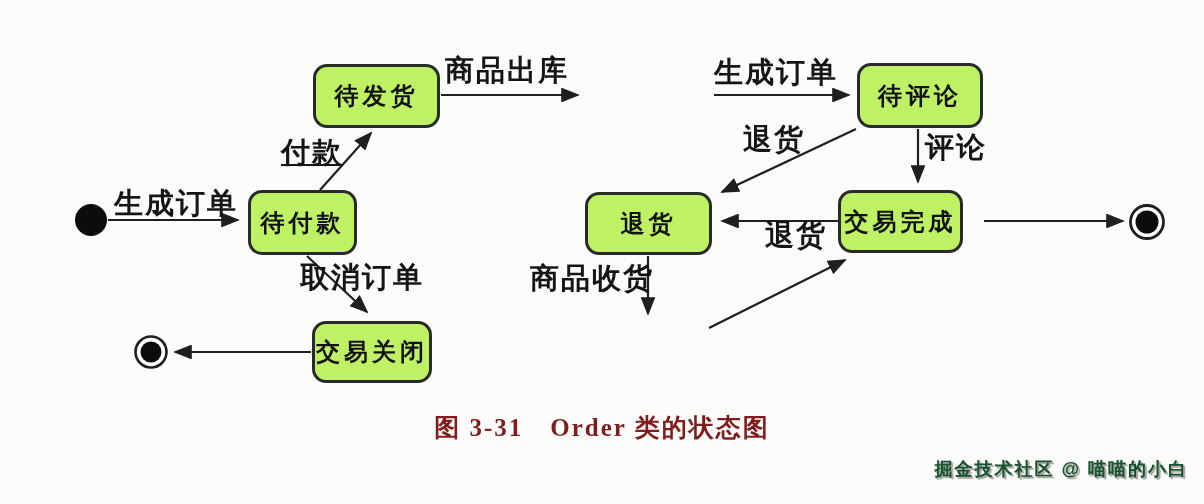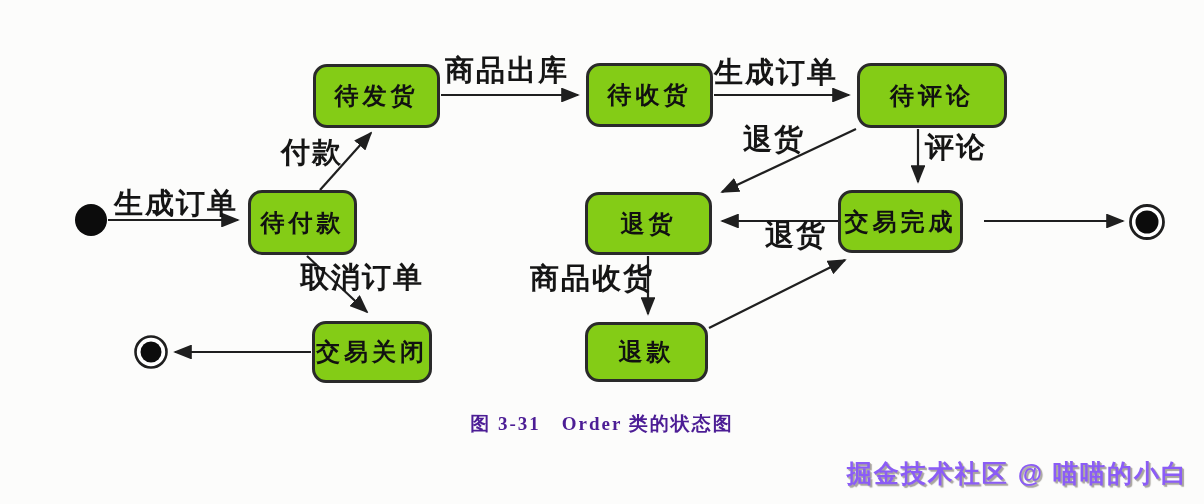--- a/index.html
+++ b/index.html
@@ -7,21 +7,21 @@
     position: relative;
     width: 1204px;
     height: 504px;
     background: #fcfcfb;
     font-family: "Liberation Sans", sans-serif;
     overflow: hidden;
   }
   .state {
     position: absolute;
     box-sizing: border-box;
-    background: #84cc16;
+    background: #bef264;
     border: 3px solid #2a2a2a;
     border-radius: 14px;
     display: flex;
     align-items: center;
     justify-content: center;
     font-size: 24px;
     font-weight: bold;
     color: #111;
     letter-spacing: 4px;
     text-align: center;
@@ -36,48 +36,48 @@
     letter-spacing: 2px;
   }
   #arrow-layer { position: absolute; left: 0; top: 0; }
   .caption {
     position: absolute;
     left: 0;
     top: 411px;
     width: 1204px;
     text-align: center;
     font-family: "Liberation Serif", serif;
-    font-size: 19px;
+    font-size: 25px;
     font-weight: bold;
-    color: #4c1d95;
+    color: #7f1d1d;
     letter-spacing: 2px;
   }
   .watermark {
     position: absolute;
     top: 457px;
     right: 16px;
-    font-size: 25px;
+    font-size: 18px;
     font-weight: bold;
-    color: #8b5cf6;
+    color: #14532d;
     letter-spacing: 2px;
     text-shadow: 2px 2px 1px #a8a49f, 1px 1px 0 #bdb9b4;
     white-space: nowrap;
   }
   
   #st-pending-payment   { left: 248px; top: 190px; width: 109px; height: 65px; }
   #st-pending-shipment  { left: 313px; top:  64px; width: 127px; height: 64px; }
   #st-pending-receipt   { left: 586px; top:  63px; width: 127px; height: 64px; }
-  #st-pending-review    { left: 857px; top:  63px; width: 150px; height: 65px; }
+  #st-pending-review    { left: 857px; top:  63px; width: 126px; height: 65px; }
   #st-complete          { left: 838px; top: 190px; width: 125px; height: 63px; }
   #st-return            { left: 585px; top: 192px; width: 127px; height: 63px; }
   #st-refund            { left: 585px; top: 322px; width: 123px; height: 60px; }
   #st-closed            { left: 312px; top: 321px; width: 120px; height: 62px; }
   
   #lb-generate  { left: 176px; top: 204px; text-align: right; }
-  #lb-pay       { left: 312px; top: 153px; }
+  #lb-pay       { left: 312px; top: 153px; text-decoration: underline; }
   #lb-goods-out { left: 507px; top:  71px; }
   #lb-confirm   { left: 776px; top:  73px; }
   #lb-return1   { left: 774px; top: 140px; }
   #lb-review    { left: 956px; top: 148px; }
   #lb-return2   { left: 796px; top: 236px; }
   #lb-received  { left: 592px; top: 279px; }
   #lb-cancel    { left: 362px; top: 278px; }
 </style>
 </head>
 <body>
@@ -114,25 +114,23 @@
       <path d="M984,221 L1123,221" marker-end="url(#ah)"></path>
       <path d="M648,256 L648,314" marker-end="url(#ah)"></path>
       <path d="M709,328 L845,260" marker-end="url(#ah)"></path>
       <path d="M307,256 L367,312" marker-end="url(#ah)"></path>
       <path d="M311,352 L175,352" marker-end="url(#ah)"></path>
     </g>
   </svg>
 
   <div class="state" id="st-pending-payment">待付款</div>
   <div class="state" id="st-pending-shipment">待发货</div>
-  <div class="state" id="st-pending-receipt">待收货</div>
   <div class="state" id="st-pending-review">待评论</div>
   <div class="state" id="st-complete">交易完成</div>
   <div class="state" id="st-return">退货</div>
-  <div class="state" id="st-refund">退款</div>
   <div class="state" id="st-closed">交易关闭</div>
 
   <div class="edge-label" id="lb-generate">生成订单</div>
   <div class="edge-label" id="lb-pay">付款</div>
   <div class="edge-label" id="lb-goods-out">商品出库</div>
   <div class="edge-label" id="lb-confirm">生成订单</div>
   <div class="edge-label" id="lb-return1">退货</div>
   <div class="edge-label" id="lb-review">评论</div>
   <div class="edge-label" id="lb-return2">退货</div>
   <div class="edge-label" id="lb-received">商品收货</div>

